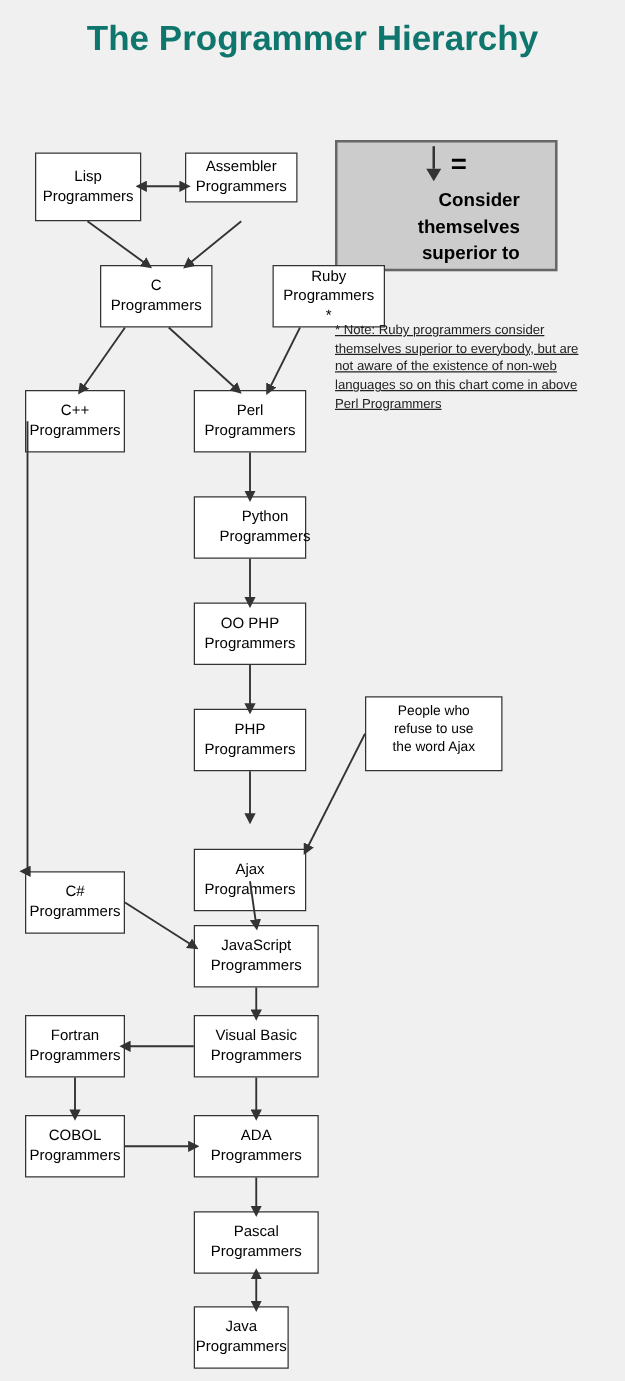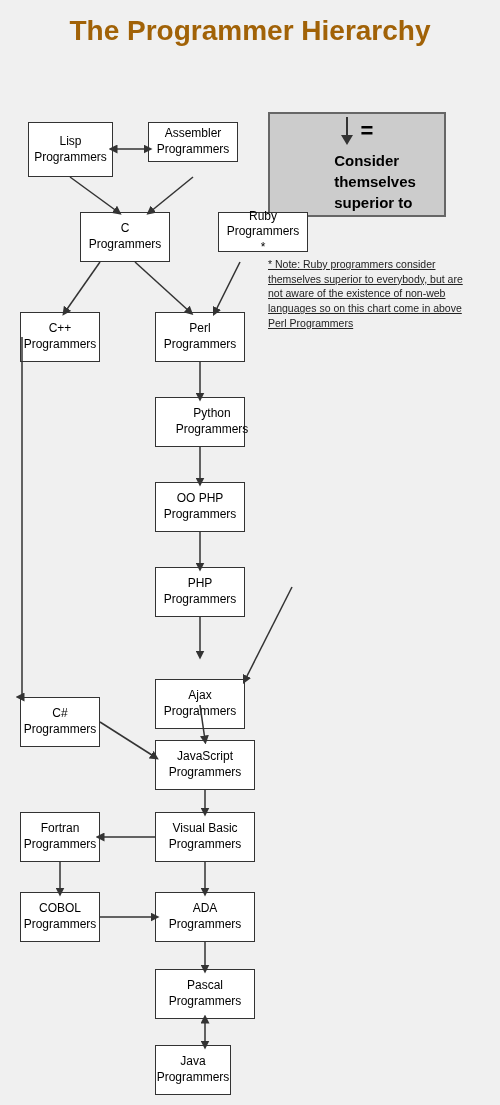--- a/index.html
+++ b/index.html
@@ -9,21 +9,21 @@
       width: 500px;
       min-height: 1105px;
       position: relative;
       overflow-x: hidden;
     }
     h1 {
       text-align: center;
       font-size: 28px;
       font-weight: bold;
       padding: 15px 10px 10px;
-      color: #a16207;
+      color: #0f766e;
     }
     .diagram {
       position: relative;
       width: 500px;
       height: 1060px;
     }
     .node {
       position: absolute;
       border: 1.5px solid #333;
       background: #fff;
@@ -79,41 +79,41 @@
 <div class="diagram">
 
   <div class="legend-box" style="left:268px; top:55px; width:178px; height:105px; flex-direction:column;">
     <div style="display:flex; align-items:center; gap:8px; margin-bottom:4px;">
       <div style="display:flex; flex-direction:column; align-items:center;">
         <div style="width:2px; height:18px; background:#333;"></div>
         <div style="width:0; height:0; border-left:6px solid transparent; border-right:6px solid transparent; border-top:10px solid #333;"></div>
       </div>
       <span style="font-size:22px; font-weight:bold;">=</span>
     </div>
-    <span style="white-space:pre-line; font-size:15px; font-weight:bold; text-align:left;margin-left:36px;">Consider
+    <span style="white-space:pre-line; font-size:15px; font-weight:bold; text-align:right;margin-left:36px;">Consider
 themselves
 superior to</span>
   </div>
 
   <div class="node" style="left:28px; top:65px; width:85px; height:55px;">
     <span style="white-space:pre-line;">Lisp
 Programmers</span>
   </div>
 
   <div class="node" style="left:148px; top:65px; width:90px; height:40px;">
     <span style="white-space:pre-line;">Assembler
 Programmers</span>
   </div>
 
   <div class="node" style="left:80px; top:155px; width:90px; height:50px;">
     <span style="white-space:pre-line;">C
 Programmers</span>
   </div>
 
-  <div class="node" style="left:218px; top:155px; width:90px; height:40px;">
+  <div class="node" style="left:218px; top:155px; width:90px; height:50px;">
     <span style="white-space:pre-line;">Ruby
 Programmers *</span>
   </div>
 
   <div class="node" style="left:20px; top:255px; width:80px; height:50px;">
     <span style="white-space:pre-line;">C++
 Programmers</span>
   </div>
 
   <div class="node" style="left:155px; top:255px; width:90px; height:50px;">
@@ -129,20 +129,25 @@
   <div class="node" style="left:155px; top:425px; width:90px; height:50px;">
     <span style="white-space:pre-line;">OO PHP
 Programmers</span>
   </div>
 
   <div class="node" style="left:155px; top:510px; width:90px; height:50px;">
     <span style="white-space:pre-line;">PHP
 Programmers</span>
   </div>
 
+  <div class="side-note" style="left:292px; top:500px; width:110px; height:60px;">
+    <span style="white-space:pre-line;">People who
+refuse to use
+the word Ajax</span>
+  </div>
 
   <div class="node" style="left:155px; top:598px; width:90px; height:50px;margin-top:24px;">
     <span style="white-space:pre-line;">Ajax
 Programmers</span>
   </div>
 
   <div class="node" style="left:155px; top:683px; width:100px; height:50px;">
     <span style="white-space:pre-line;">JavaScript
 Programmers</span>
   </div>

